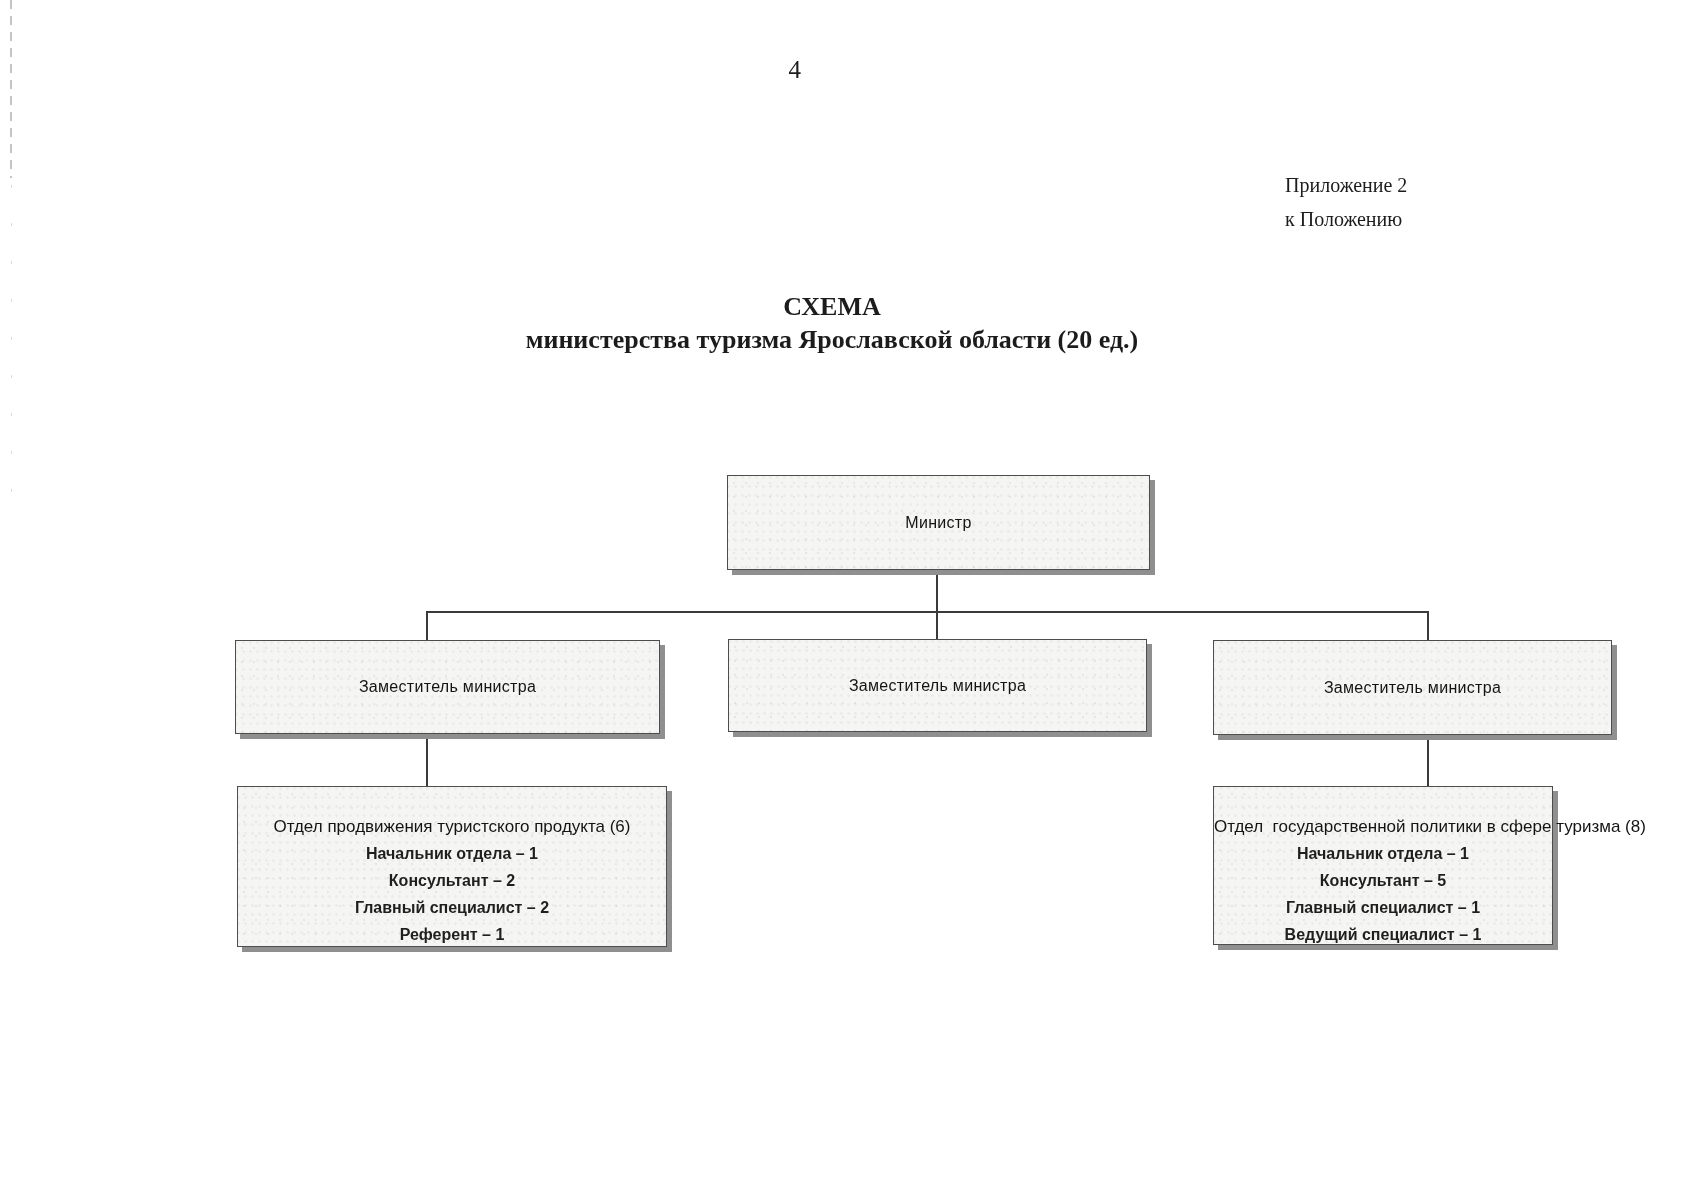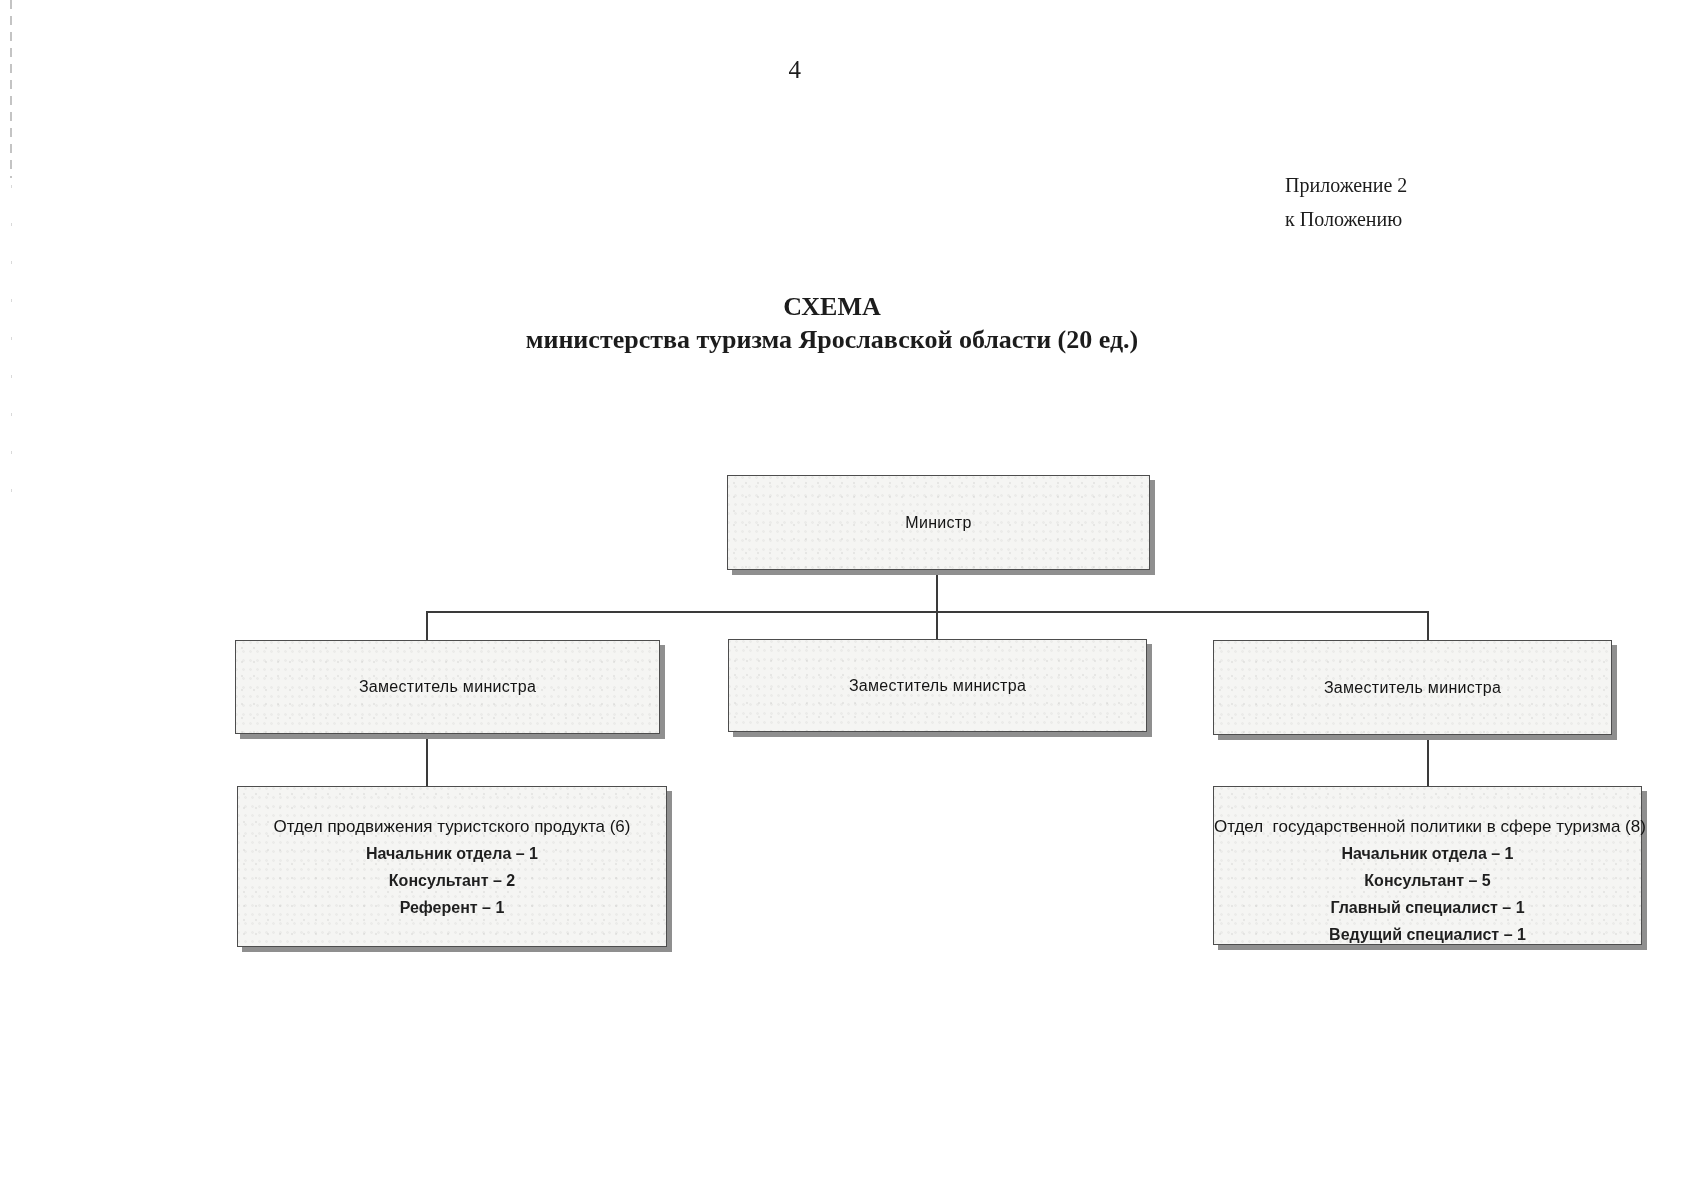--- a/index.html
+++ b/index.html
@@ -117,24 +117,25 @@
     <span class="box-label">Заместитель министра</span>
   </div>
   <div class="box center" style="left:1213px;top:640px;width:399px;height:95px;">
     <span class="box-label">Заместитель министра</span>
   </div>
 
   <div class="box dept" style="left:237px;top:786px;width:430px;height:161px;">
     <div class="dept-title">Отдел продвижения туристского продукта (6)</div>
     <div class="staff-line">Начальник отдела – 1</div>
     <div class="staff-line">Консультант – 2</div>
+    <div class="staff-line">Главный специалист – 2</div>
     <div class="staff-line">Референт – 1</div>
   </div>
 
-  <div class="box dept" style="left:1213px;top:786px;width:429px;height:159px;">
+  <div class="box dept" style="left:1213px;top:786px;width:340px;height:159px;">
     <div class="dept-title">Отдел  государственной политики в сфере туризма (8)</div>
     <div class="staff-line">Начальник отдела – 1</div>
     <div class="staff-line">Консультант – 5</div>
     <div class="staff-line">Главный специалист – 1</div>
     <div class="staff-line">Ведущий специалист – 1</div>
   </div>
 
 </div>
 
 </body></html>

